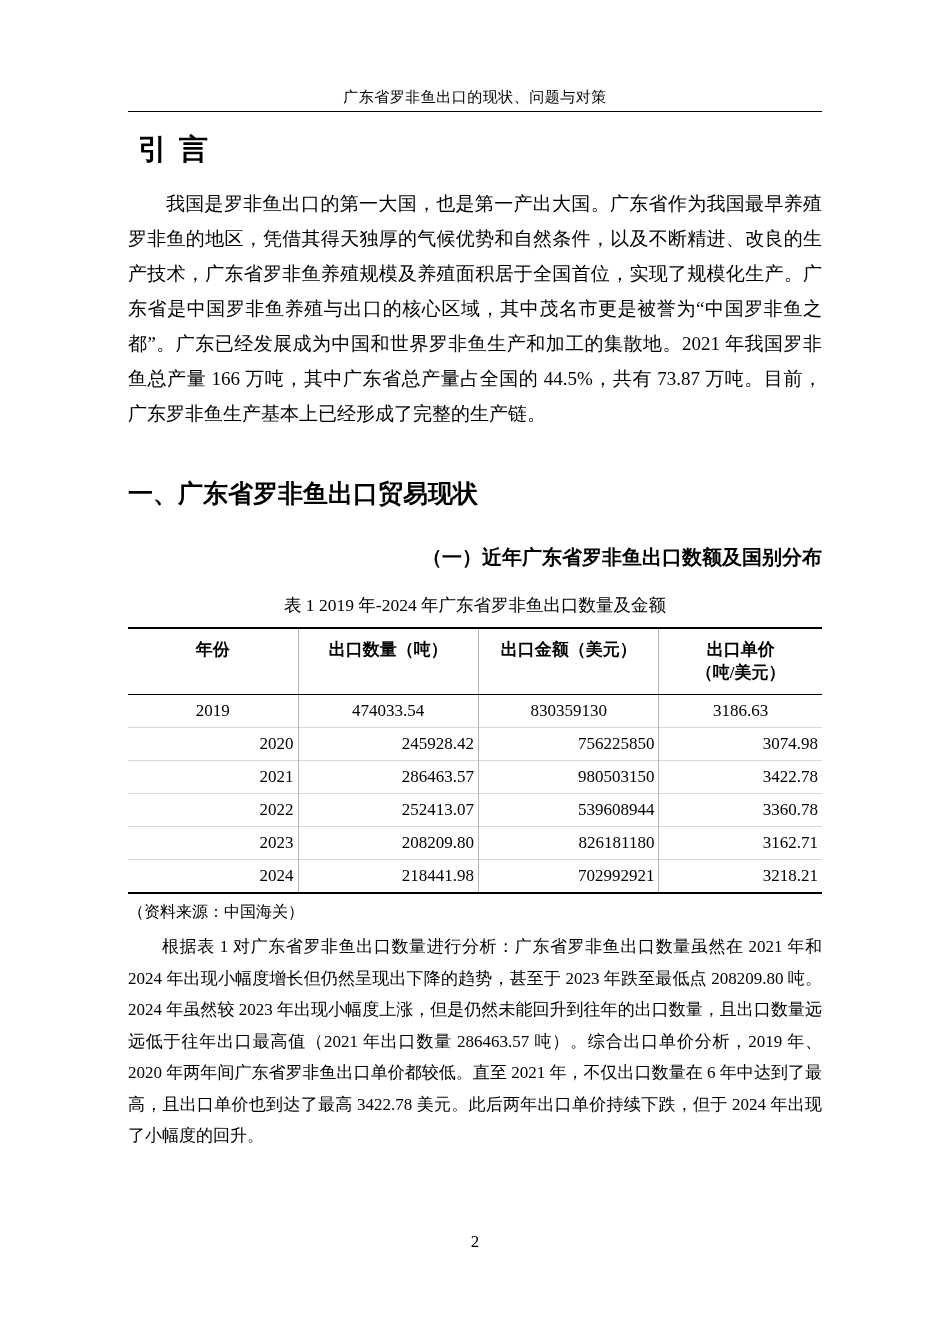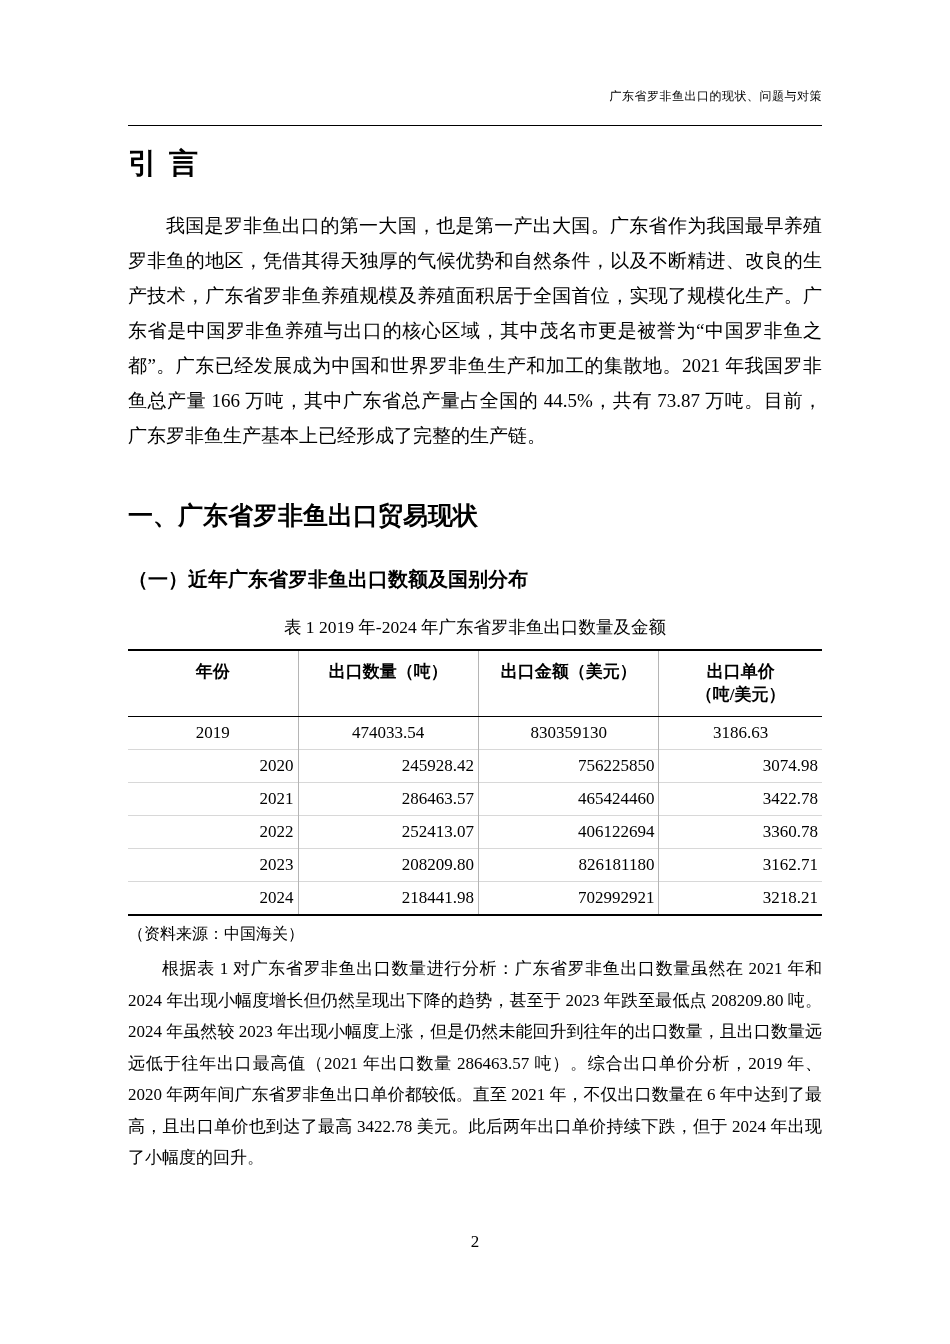--- a/index.html
+++ b/index.html
@@ -12,51 +12,53 @@
   }
   .page {
     position: relative;
     width: 950px; height: 1344px;
     overflow: hidden;
   }
   .content {
     padding: 88px 128px 0 128px;
   }
   .doc-header {
-    text-align: right;
-    font-size: 12px;
-    padding-bottom: 20px;
+    text-align: center;
+    font-size: 15px;
+    padding-bottom: 4px;
     border-bottom: 1.5px solid #000;
     letter-spacing: 0.5px;
   }
   .intro-heading {
     margin-top: 18px;
     font-family: "Liberation Sans", "DejaVu Sans", sans-serif;
     font-weight: bold;
     font-size: 29px;
     letter-spacing: 2px;
+    margin-left: 10px;
   }
   .body-para {
-    margin-top: 24px;
+    margin-top: 16px;
     font-size: 19px;
     line-height: 35px;
     text-align: justify;
     text-indent: 2em;
   }
   .section-heading {
     margin-top: 46px;
     font-family: "Liberation Sans", "DejaVu Sans", sans-serif;
     font-weight: bold;
     font-size: 25px;
   }
   .sub-heading {
     margin-top: 34px;
     font-family: "Liberation Sans", "DejaVu Sans", sans-serif;
     font-weight: bold;
     font-size: 20px;
+    text-align: right;
   }
   .table-caption {
     margin-top: 22px;
     text-align: center;
     font-size: 17.5px;
   }
   table.data-table {
     margin-top: 10px;
     width: 100%;
     border-collapse: collapse;
@@ -152,27 +154,27 @@
         </tr>
         <tr>
           <td>2020</td>
           <td>245928.42</td>
           <td>756225850</td>
           <td>3074.98</td>
         </tr>
         <tr>
           <td>2021</td>
           <td>286463.57</td>
-          <td>465424460</td>
+          <td>980503150</td>
           <td>3422.78</td>
         </tr>
         <tr>
           <td>2022</td>
           <td>252413.07</td>
-          <td>406122694</td>
+          <td>539608944</td>
           <td>3360.78</td>
         </tr>
         <tr>
           <td>2023</td>
           <td>208209.80</td>
           <td>826181180</td>
           <td>3162.71</td>
         </tr>
         <tr>
           <td>2024</td>

